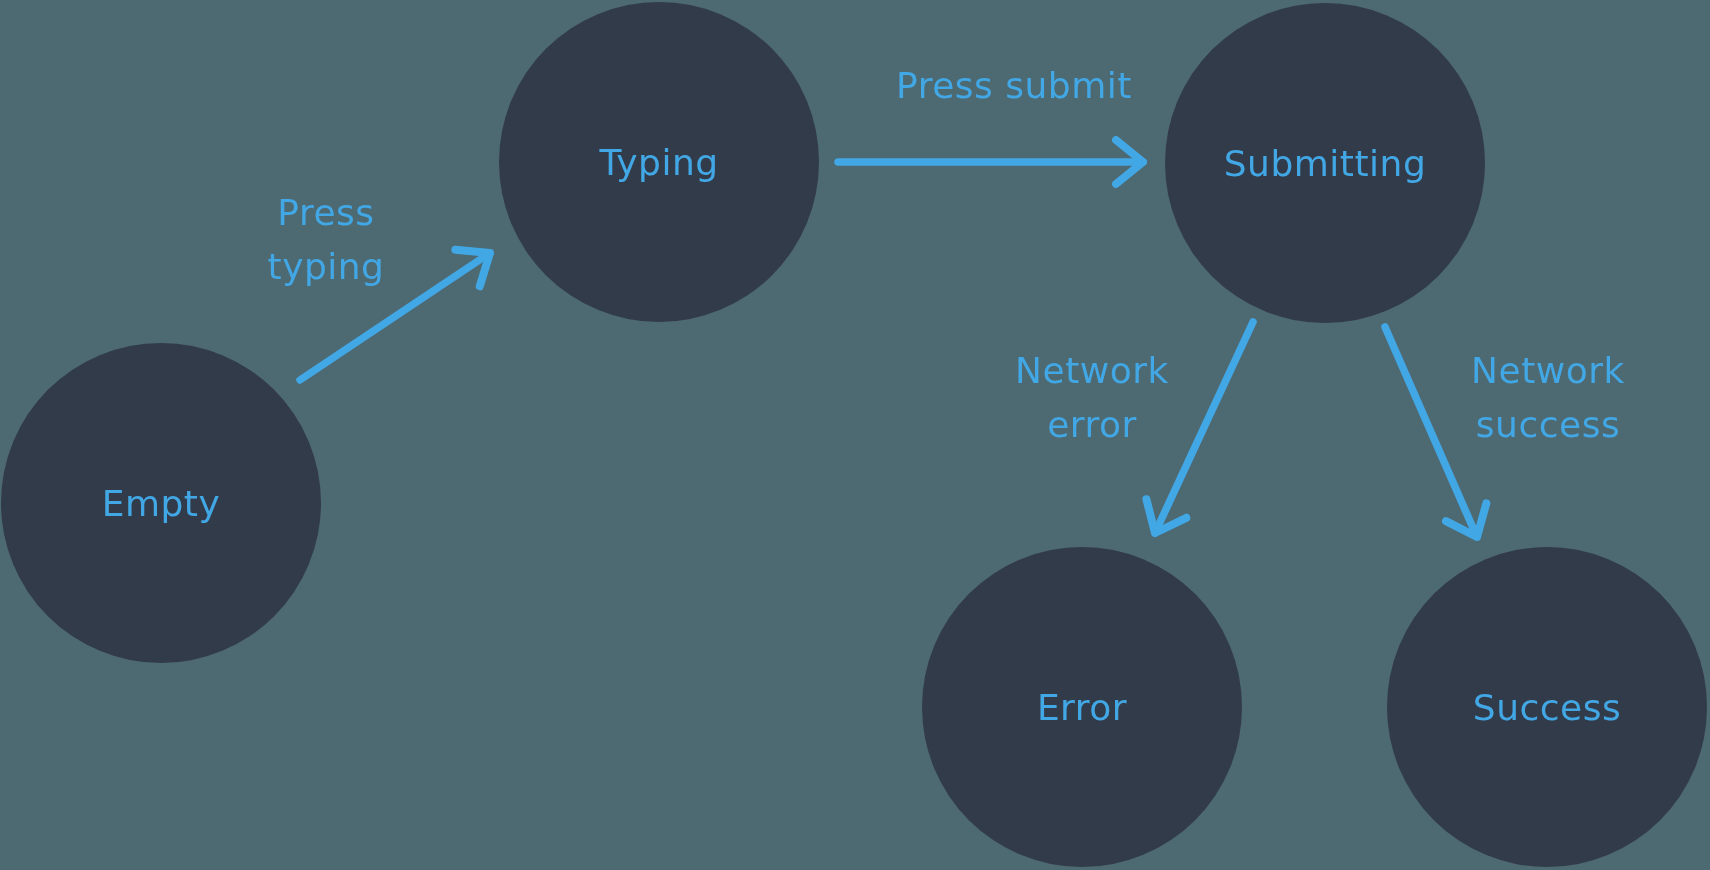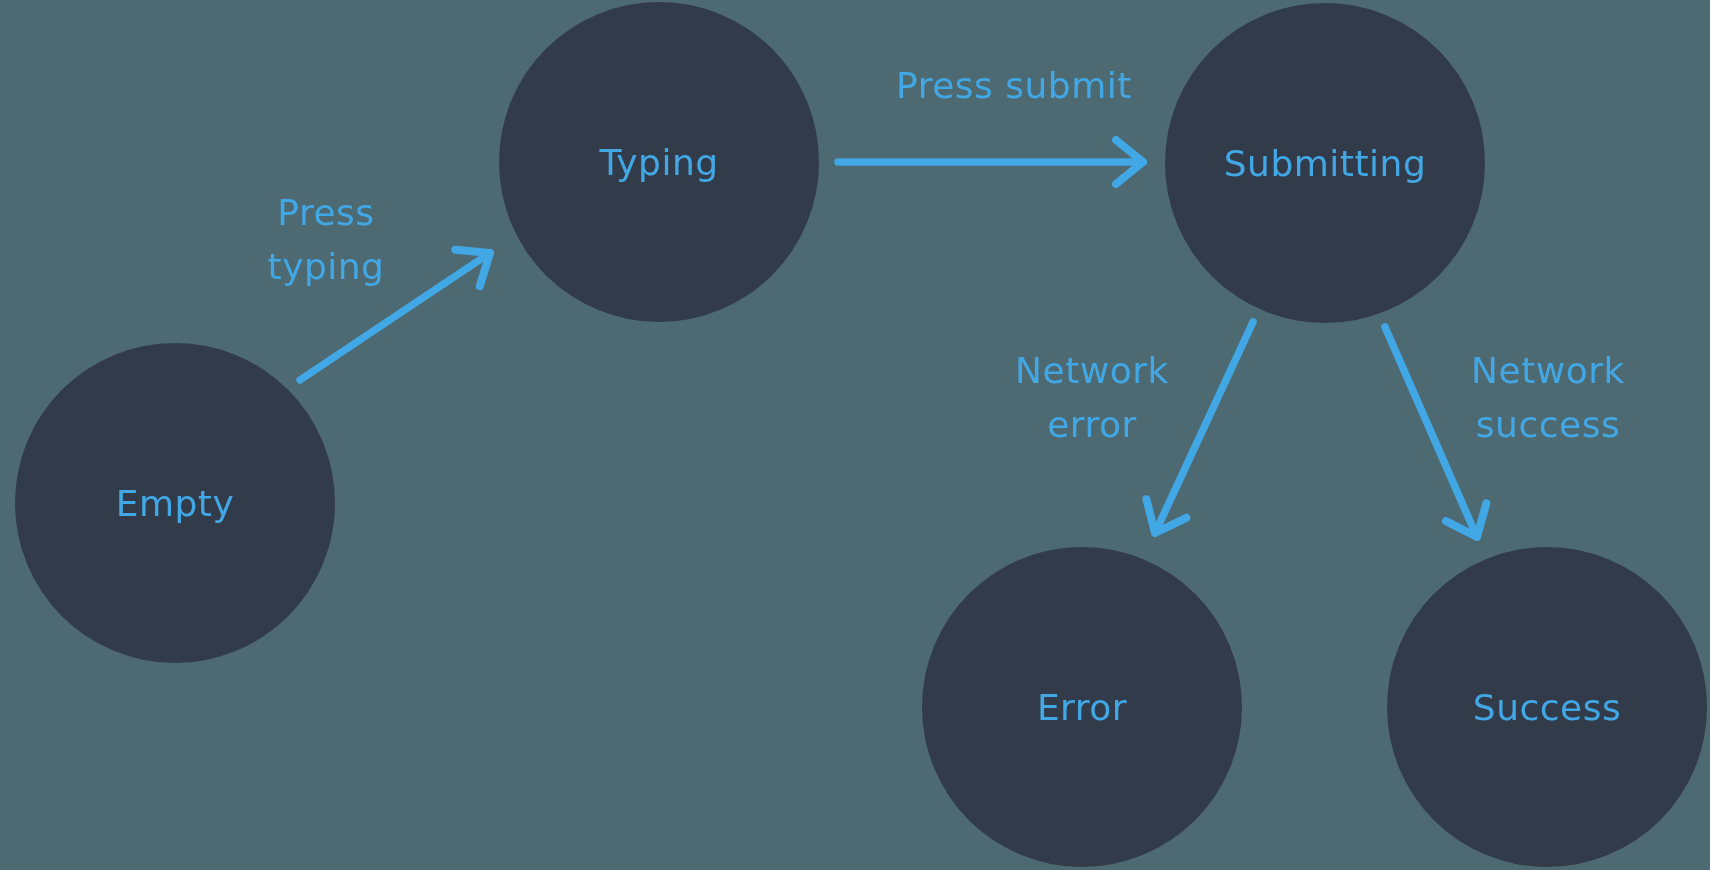--- a/index.html
+++ b/index.html
@@ -49,21 +49,21 @@
     align-items: center;
     justify-content: center;
   }
   .state .state-label {
     color: var(--accent);
     font-size: 36px;
     font-weight: 400;
     letter-spacing: 0.5px;
     white-space: nowrap;
   }
-  .st-empty      { left: 15px;    top: 343px; }
+  .st-empty      { left: 1px;    top: 343px; }
   .st-typing     { left: 499px;  top: 2px;   }
   .st-submitting { left: 1165px; top: 3px; text-align: right;   }
   .st-error      { left: 922px;  top: 547px; }
   .st-success    { left: 1387px; top: 547px; }
 
   .edge-label {
     position: absolute;
     transform: translate(-50%, -50%);
     color: var(--accent);
     font-size: 36px;

